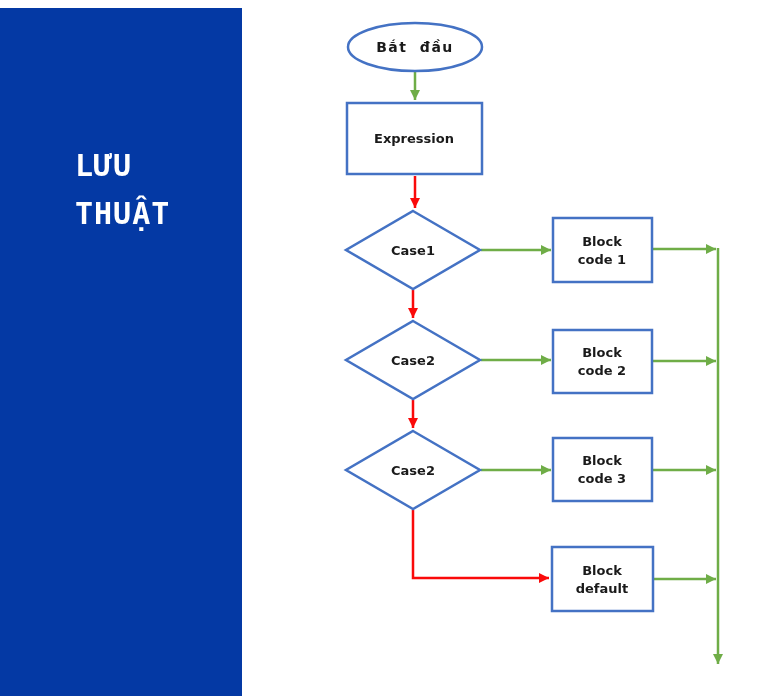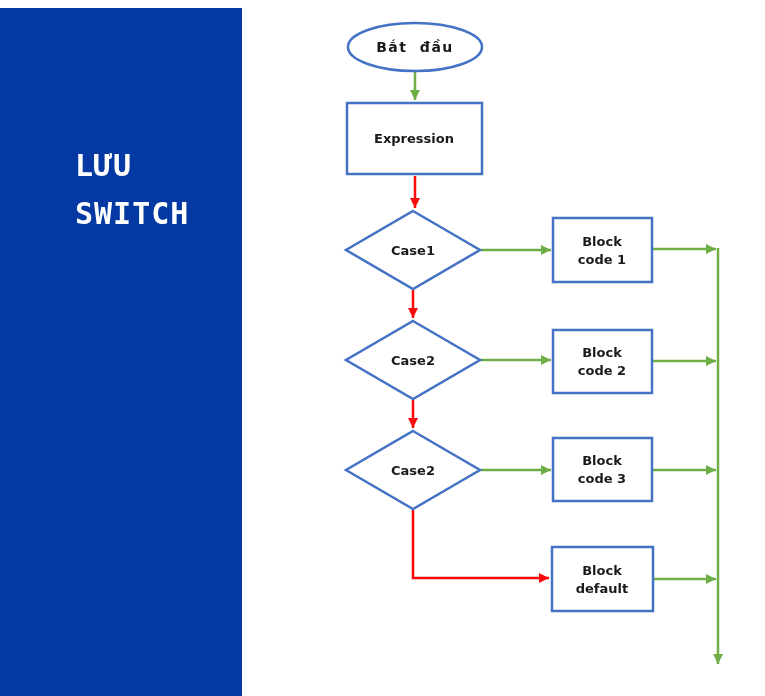--- a/index.html
+++ b/index.html
@@ -53,21 +53,21 @@
   }
 </style>
 </head>
 <body>
 
 <div class="stage">
 
   <div class="sidebar">
     <div class="sidebar-title">
       <div>LƯU</div>
-      <div>SWITCH</div>
+      <div>THUẬT</div>
     </div>
   </div>
 
   <svg class="flow" width="765" height="696" viewBox="0 0 765 696" xmlns="http://www.w3.org/2000/svg">
     <defs>
       <marker id="ah-green" markerUnits="userSpaceOnUse" markerWidth="12" markerHeight="12" refX="10" refY="5" orient="auto">
         <path d="M0,0 L10,5 L0,10 Z" fill="#6FAD47"></path>
       </marker>
       <marker id="ah-red" markerUnits="userSpaceOnUse" markerWidth="12" markerHeight="12" refX="10" refY="5" orient="auto">
         <path d="M0,0 L10,5 L0,10 Z" fill="#FA0A0A"></path>

